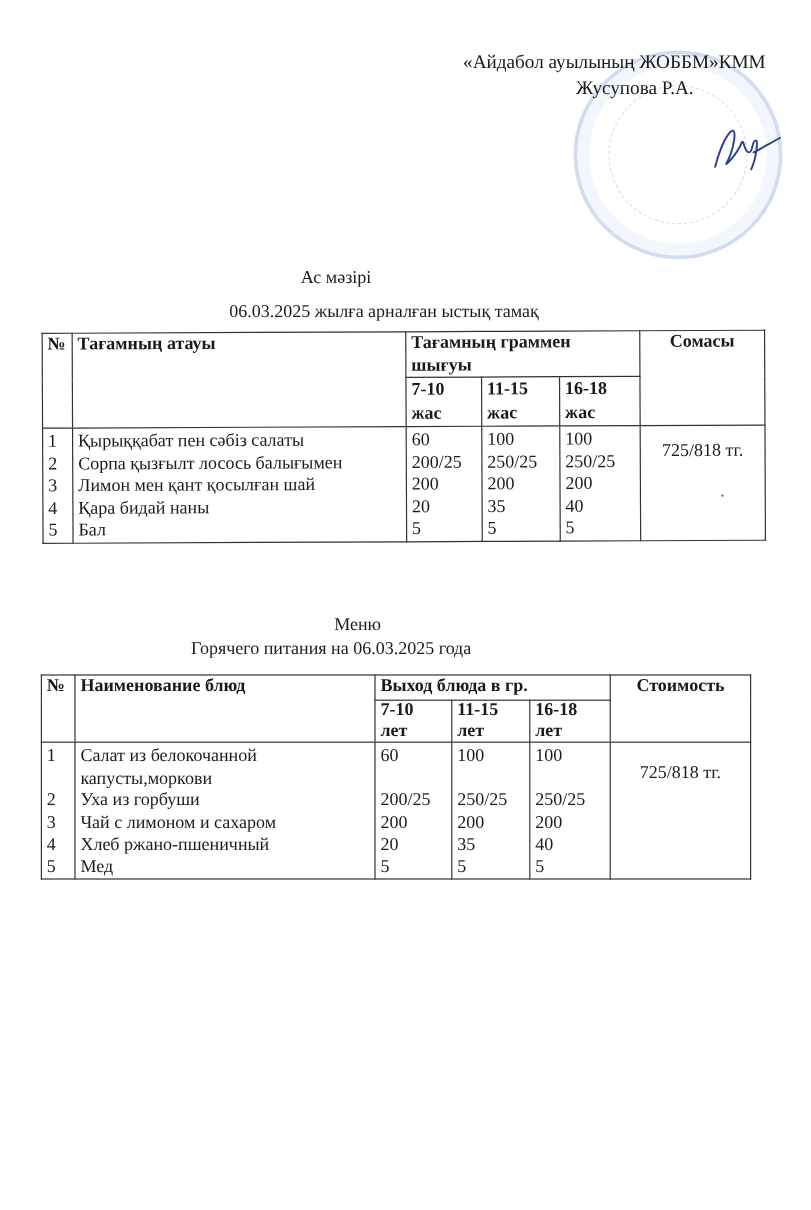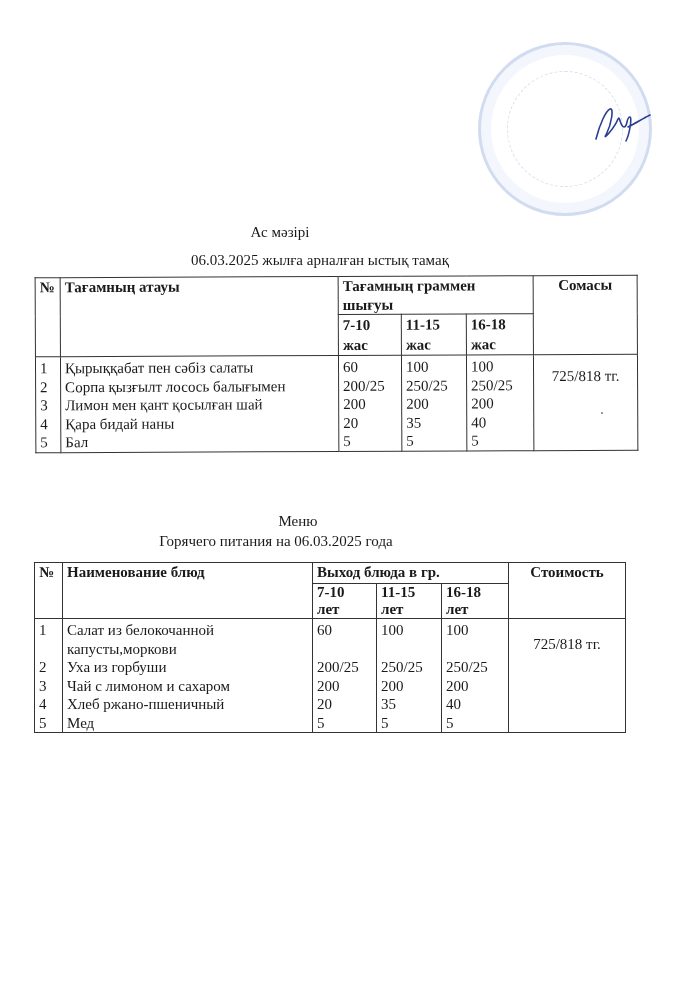--- a/index.html
+++ b/index.html
@@ -50,20 +50,22 @@
     .price-cell { text-align: center !important; vertical-align: top; padding-top: 12px !important; }
     .price-cell span { display: inline-block; }
     th .age { display: block; line-height: 20px; }
     .dot { position: absolute; left: 601px; top: 412px; width: 2px; height: 2px; background: #777; border-radius: 50%; }
   </style>
 </head>
 <body>
 
 <div class="stamp" style="border-color: rgba(120, 150, 210, 0.333);"></div>
 <div class="approval">
+  <div>«Айдабол ауылының ЖОББМ»КММ</div>
+  <div class="l-name">Жусупова Р.А.</div>
 </div>
 <svg class="signature" viewBox="0 0 60 40">
   <path d="M4 34 C8 18, 14 6, 18 4 C22 2, 20 18, 14 30 C10 36, 22 24, 26 14 C28 10, 28 22, 32 22 C36 22, 34 12, 38 12 C40 12, 38 28, 34 36 M36 22 C44 18, 50 14, 58 10" fill="none" stroke="#2a3f8f" stroke-width="1.6" stroke-linecap="round"></path>
 </svg>
 
 <div class="title1">Ас мәзірі</div>
 <div class="subtitle1">06.03.2025 жылға арналған ыстық тамақ</div>
 
 <table class="menu" id="t1">
   <colgroup>

